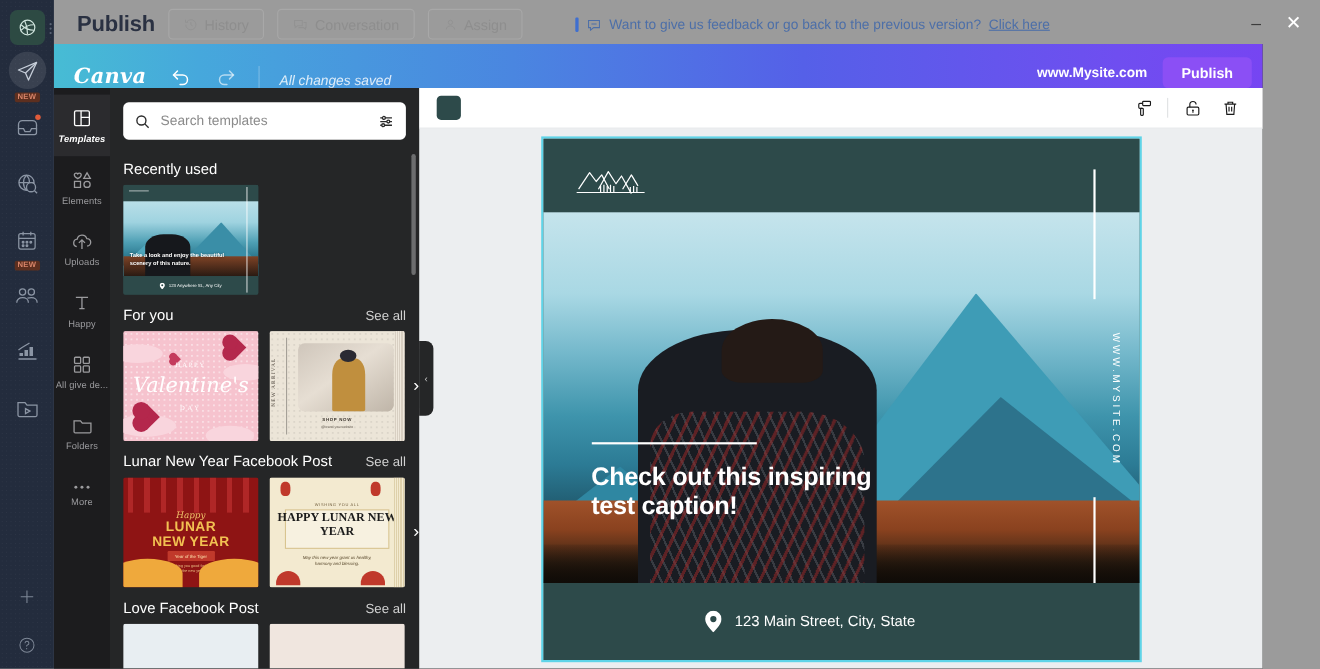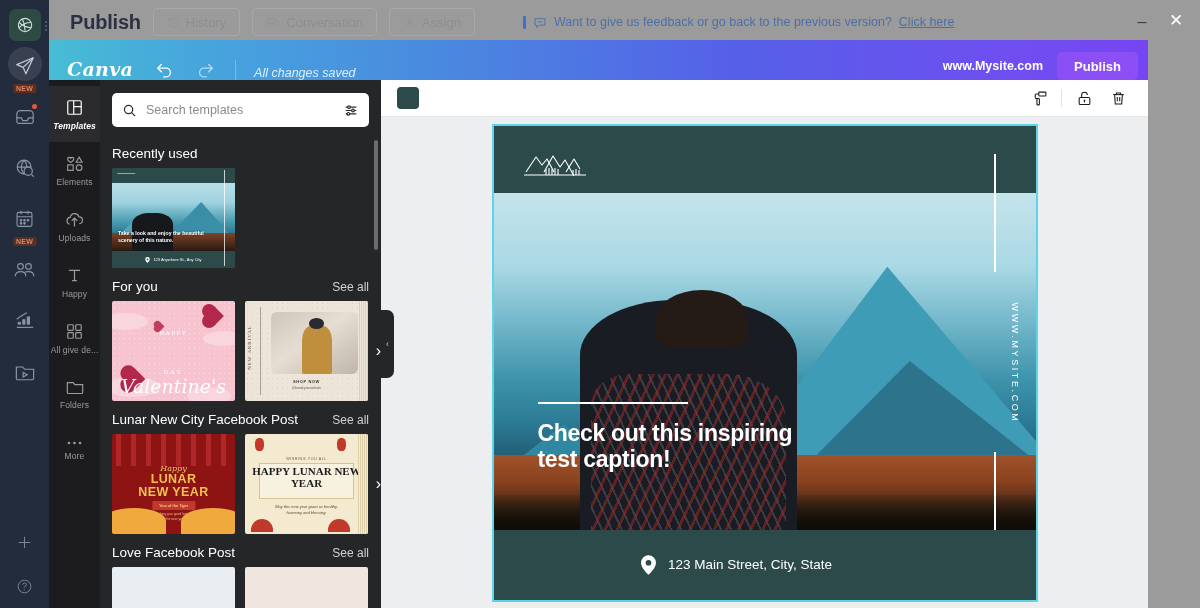--- a/index.html
+++ b/index.html
@@ -196,21 +196,21 @@
   .tpl-vline { position:absolute; right:10px; top:2px; bottom:2px; width:1px; background: rgba(255,255,255,.75); }
 
   
   .tpl-val { width:100%;height:100%; background: #f6c3ce; position: relative; overflow:hidden;
     background-image: radial-gradient(rgba(255,255,255,.45) .6px, transparent .6px);
     background-size: 5px 5px; }
   .tpl-val .cloud { position:absolute; background:#f9d5dd; border-radius:50%; }
   .heart { position: relative; transform: rotate(-45deg); }
   .heart::before, .heart::after { content:""; position:absolute; background: inherit; border-radius: 50%; }
   .val-t1 { position:absolute; top:29%; left:0; right:0; text-align:center; font-size:6px; letter-spacing:1.6px; color:#fff; font-family:"Liberation Serif", serif;}
-  .val-t2 { position:absolute; top:38%; left:0; right:0; text-align:center; font-size:19px; color:#fff; font-family:"DejaVu Serif", serif; font-style: italic; margin-top: 36px; }
+  .val-t2 { position:absolute; top:38%; left:0; right:0; text-align:center; font-size:19px; color:#fff; font-family:"DejaVu Serif", serif; font-style: italic; }
   .val-t3 { position:absolute; top:68%; left:0; right:0; text-align:center; font-size:6px; letter-spacing:2.4px; color:#fff; font-family:"Liberation Serif", serif;}
 
   
   .tpl-fash { width:100%;height:100%; background:#ece5d8; position:relative; overflow:hidden;
     background-image: radial-gradient(rgba(0,0,0,.07) .6px, transparent .6px); background-size:5px 5px;}
   .fash-rule { position:absolute; left:15px; top:6px; bottom:6px; width:1px; background:rgba(0,0,0,.3); }
   .fash-vt { position:absolute; left:2px; top:24px; font-size:5px; letter-spacing:1px; color:#5a5248;
     writing-mode: vertical-rl; transform: rotate(180deg); font-family:"Liberation Serif",serif;}
   .fash-img { position:absolute; left:26px; right:10px; top:11px; height:62px; border-radius:6px; overflow:hidden;
     background: linear-gradient(145deg,#cfc6bb,#e6ded3 45%, #bfb5a8); }
@@ -655,21 +655,21 @@
                   </div>
                   <div class="fash-t1">SHOP NOW</div>
                   <div class="fash-t2">@brand.yourwebsite</div>
                   <div class="fash-edge"></div>
                 </div>
               </div>
               <div class="arrow-next">›</div>
             </div>
 
             <div class="sec-head">
-              <div class="sec-title">Lunar New City Facebook Post</div>
+              <div class="sec-title">Lunar New Year Facebook Post</div>
               <div class="see-all">See all</div>
             </div>
             <div class="thumb-row">
               <div class="thumb">
                 <div class="tpl-lun">
                   <div class="lun-lamps"></div>
                   <div class="lun-t1">Happy</div>
                   <div class="lun-t2" style="white-space:pre-line">LUNAR
 NEW YEAR</div>
                   <div class="lun-pill">Year of the Tiger</div>

